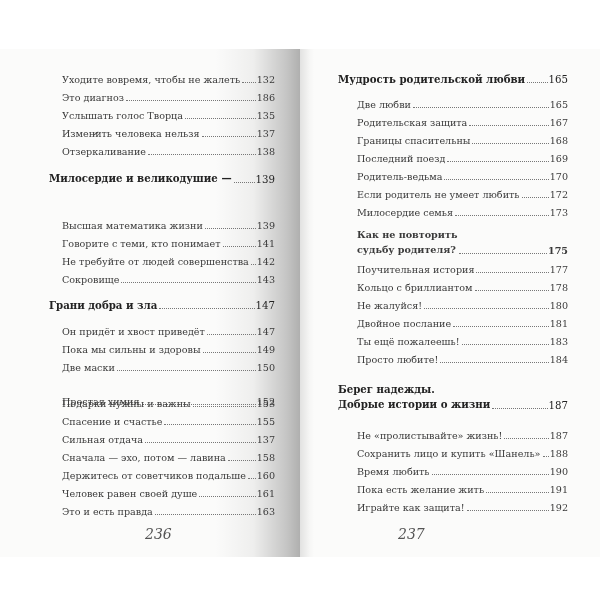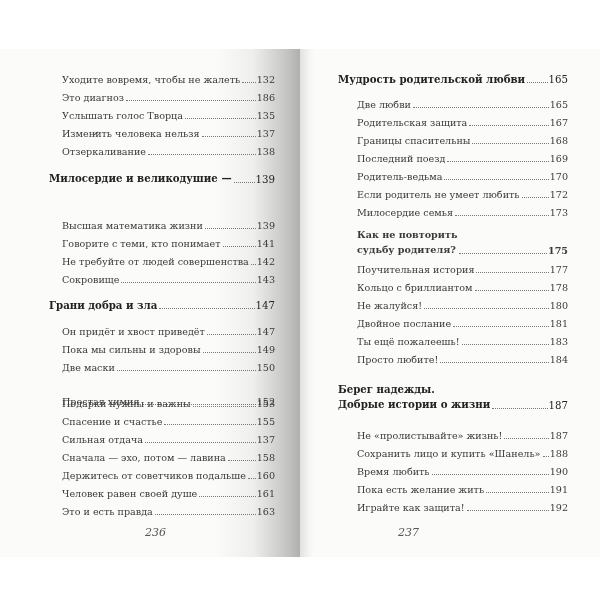--- a/index.html
+++ b/index.html
@@ -42,21 +42,21 @@
   .entry .num { flex:0 0 auto; }
   .entry.section {
     font-family: "DejaVu Serif", "Liberation Serif", serif;
     font-weight:bold; font-size:10.2px; color:#222;
   }
   .entry.section .num { font-weight:normal; }
   .entry.multiline { align-items:flex-end; }
   .entry.multiline .title { white-space:normal; line-height:15px; }
   .entry.multiline .title span { display:block; }
   .pageno {
-    position:absolute; font-style:italic; font-size:11px; color:#555;
+    position:absolute; font-style:italic; font-size:14px; color:#555;
     top:477px;
   }
   .page.left .pageno { left:145px; }
   .page.right .pageno { left:98px; }
   .scratch {
     position:absolute; left:93px; top:84px; width:6px; height:1.4px; background:#555;
     transform:rotate(-35deg);
   }
 </style>
 </head>

